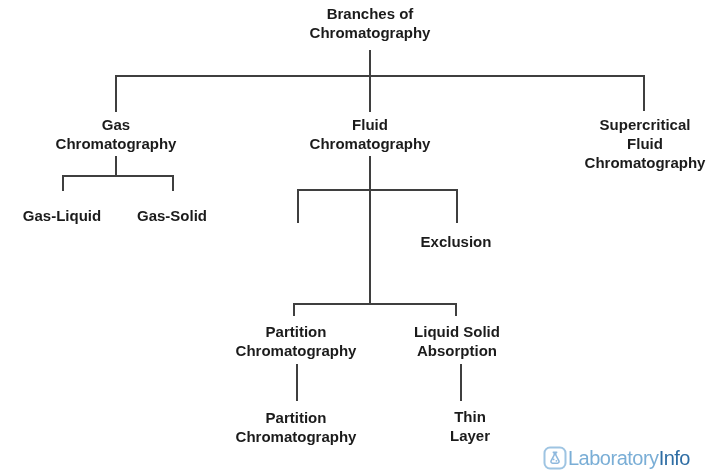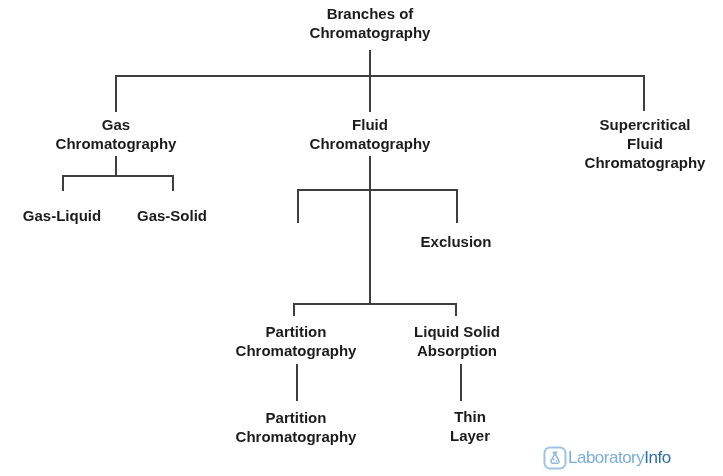--- a/index.html
+++ b/index.html
@@ -26,21 +26,21 @@
   .vline { width: 2px; }
   .logo {
     position: absolute;
     left: 543px;
     top: 445px;
     display: flex;
     align-items: center;
     gap: 1px;
   }
   .logo-text {
-    font-size: 17px;
+    font-size: 20px;
     letter-spacing: -0.5px;
     font-weight: normal;
     line-height: 26px;
   }
   .logo-light { color: #7aaed6; }
   .logo-dark  { color: #2e6da4; }
 </style>
 </head>
 <body>
 

